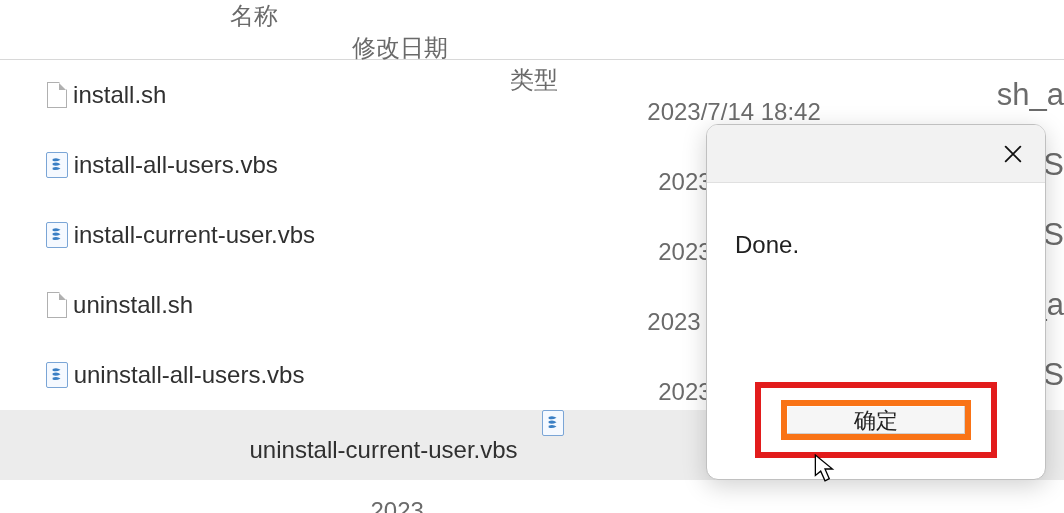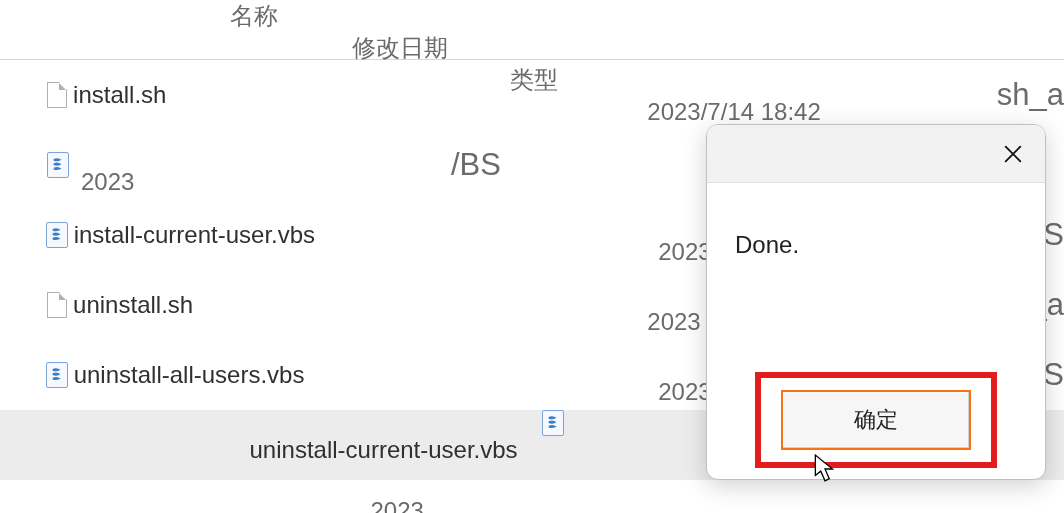--- a/index.html
+++ b/index.html
@@ -169,23 +169,23 @@
     }
     .ok-highlight {
       border: 6px solid #e21c1c;
       padding: 12px 20px;
       display: inline-flex;
       align-items: center;
       justify-content: center;
     }
     .ok-button {
       width: 190px;
-      height: 60px;
+      height: 40px;
       background: #f6f6f6;
-      border: 2px solid #f97316;
+      border: 6px solid #f97316;
       box-shadow: inset -1px -1px 0 rgba(0,0,0,0.15), inset 1px 1px 0 rgba(255,255,255,0.7);
       font-size: 22px;
       color: #222;
       cursor: pointer;
       font-family: Liberation Serif, serif;
     }
     
     .cursor-arrow {
       position: absolute;
       top: 454px;
@@ -220,20 +220,21 @@
     <div class="file-row">
       <div class="icon-cell">
         <div class="file-icon-vbs">
           <svg viewBox="0 0 16 18">
             <path d="M3 2 Q8 0 12 3 Q7 6 3 4 Z" fill="#3b7fc4"></path>
             <path d="M3 7 Q8 5 12 8 Q7 11 3 9 Z" fill="#3b7fc4"></path>
             <path d="M3 12 Q8 10 12 13 Q7 16 3 14 Z" fill="#3b7fc4"></path>
           </svg>
         </div>
       </div>
+      <div class="name-cell">install-all-users.vbs</div>
       <div class="date-cell">2023</div>
       <div class="type-cell">/BS</div>
     </div>
     <div class="file-row">
       <div class="icon-cell">
         <div class="file-icon-vbs">
           <svg viewBox="0 0 16 18">
             <path d="M3 2 Q8 0 12 3 Q7 6 3 4 Z" fill="#3b7fc4"></path>
             <path d="M3 7 Q8 5 12 8 Q7 11 3 9 Z" fill="#3b7fc4"></path>
             <path d="M3 12 Q8 10 12 13 Q7 16 3 14 Z" fill="#3b7fc4"></path>

